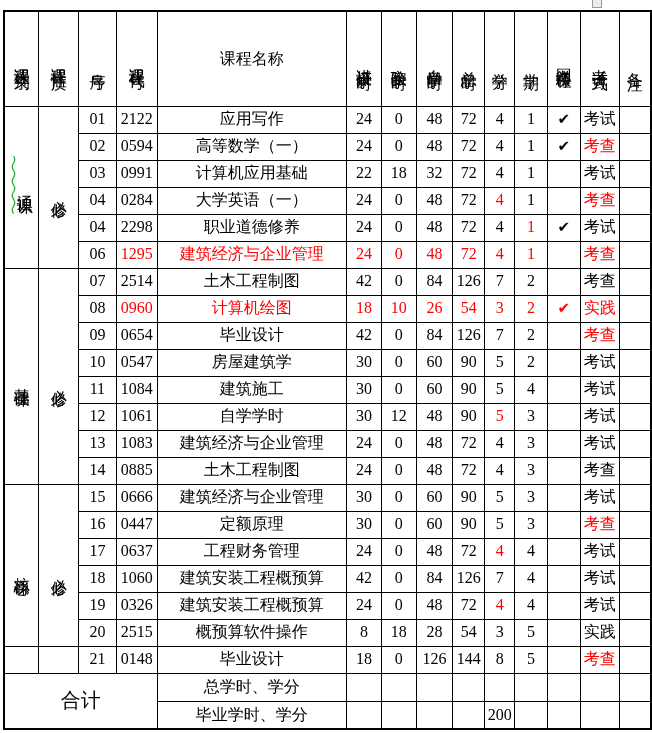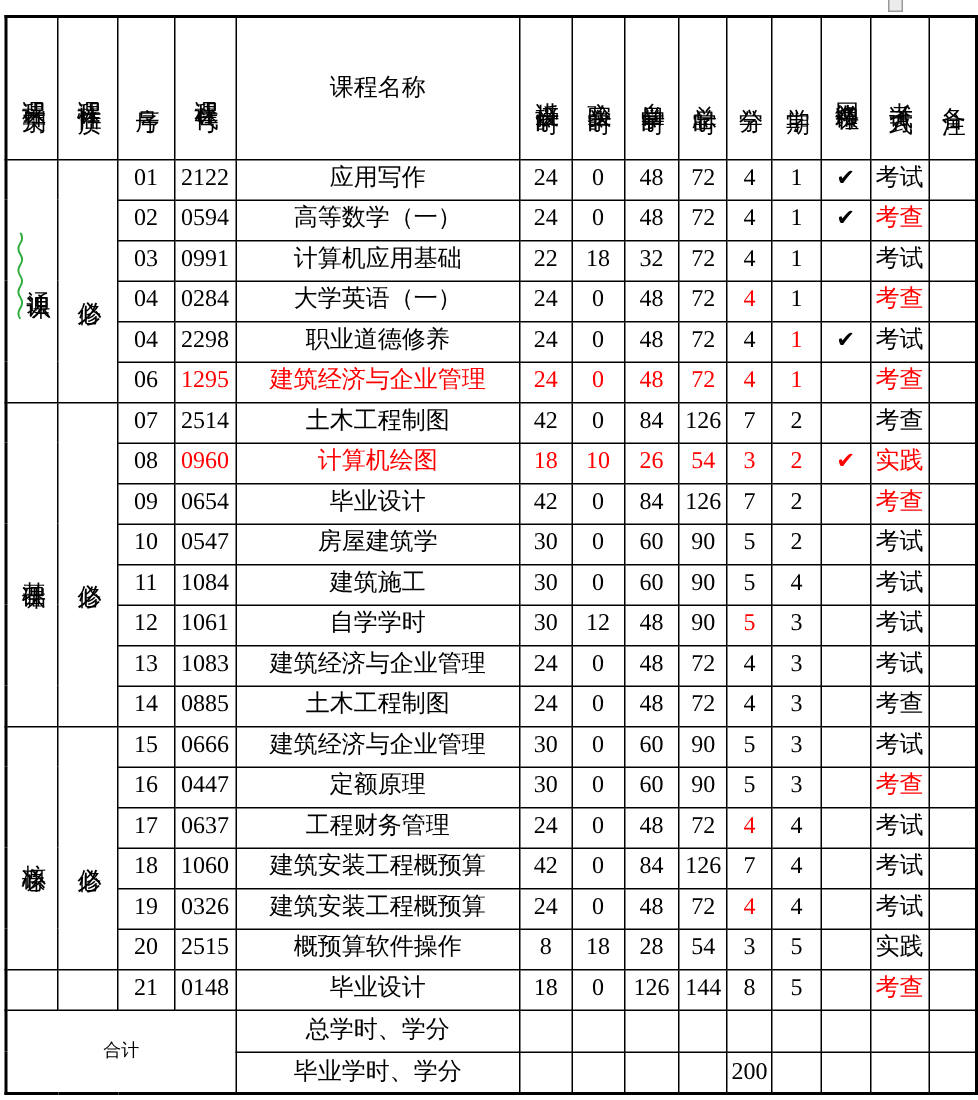--- a/index.html
+++ b/index.html
@@ -27,21 +27,21 @@
   }
   .red{color:var(--red);}
   .check{font-family:"DejaVu Sans",sans-serif;font-weight:bold;font-size:15px;}
   .cat-wrap{display:inline-flex;align-items:center;justify-content:center;gap:1px;}
   .squiggle-svg{display:block;}
   .artifact{
     position:absolute;left:592px;top:0;width:10px;height:8px;
     background:var(--artifact-fill);border:1px solid var(--artifact-border);border-top:none;
     box-sizing:border-box;
   }
-  .total-label{font-size:12px;}
+  .total-label{font-size:20px;}
 </style>
 </head>
 <body>
 
 <div class="sheet">
   <table>
     <colgroup>
       <col style="width:35px">
         <col style="width:40px">
         <col style="width:38px">

